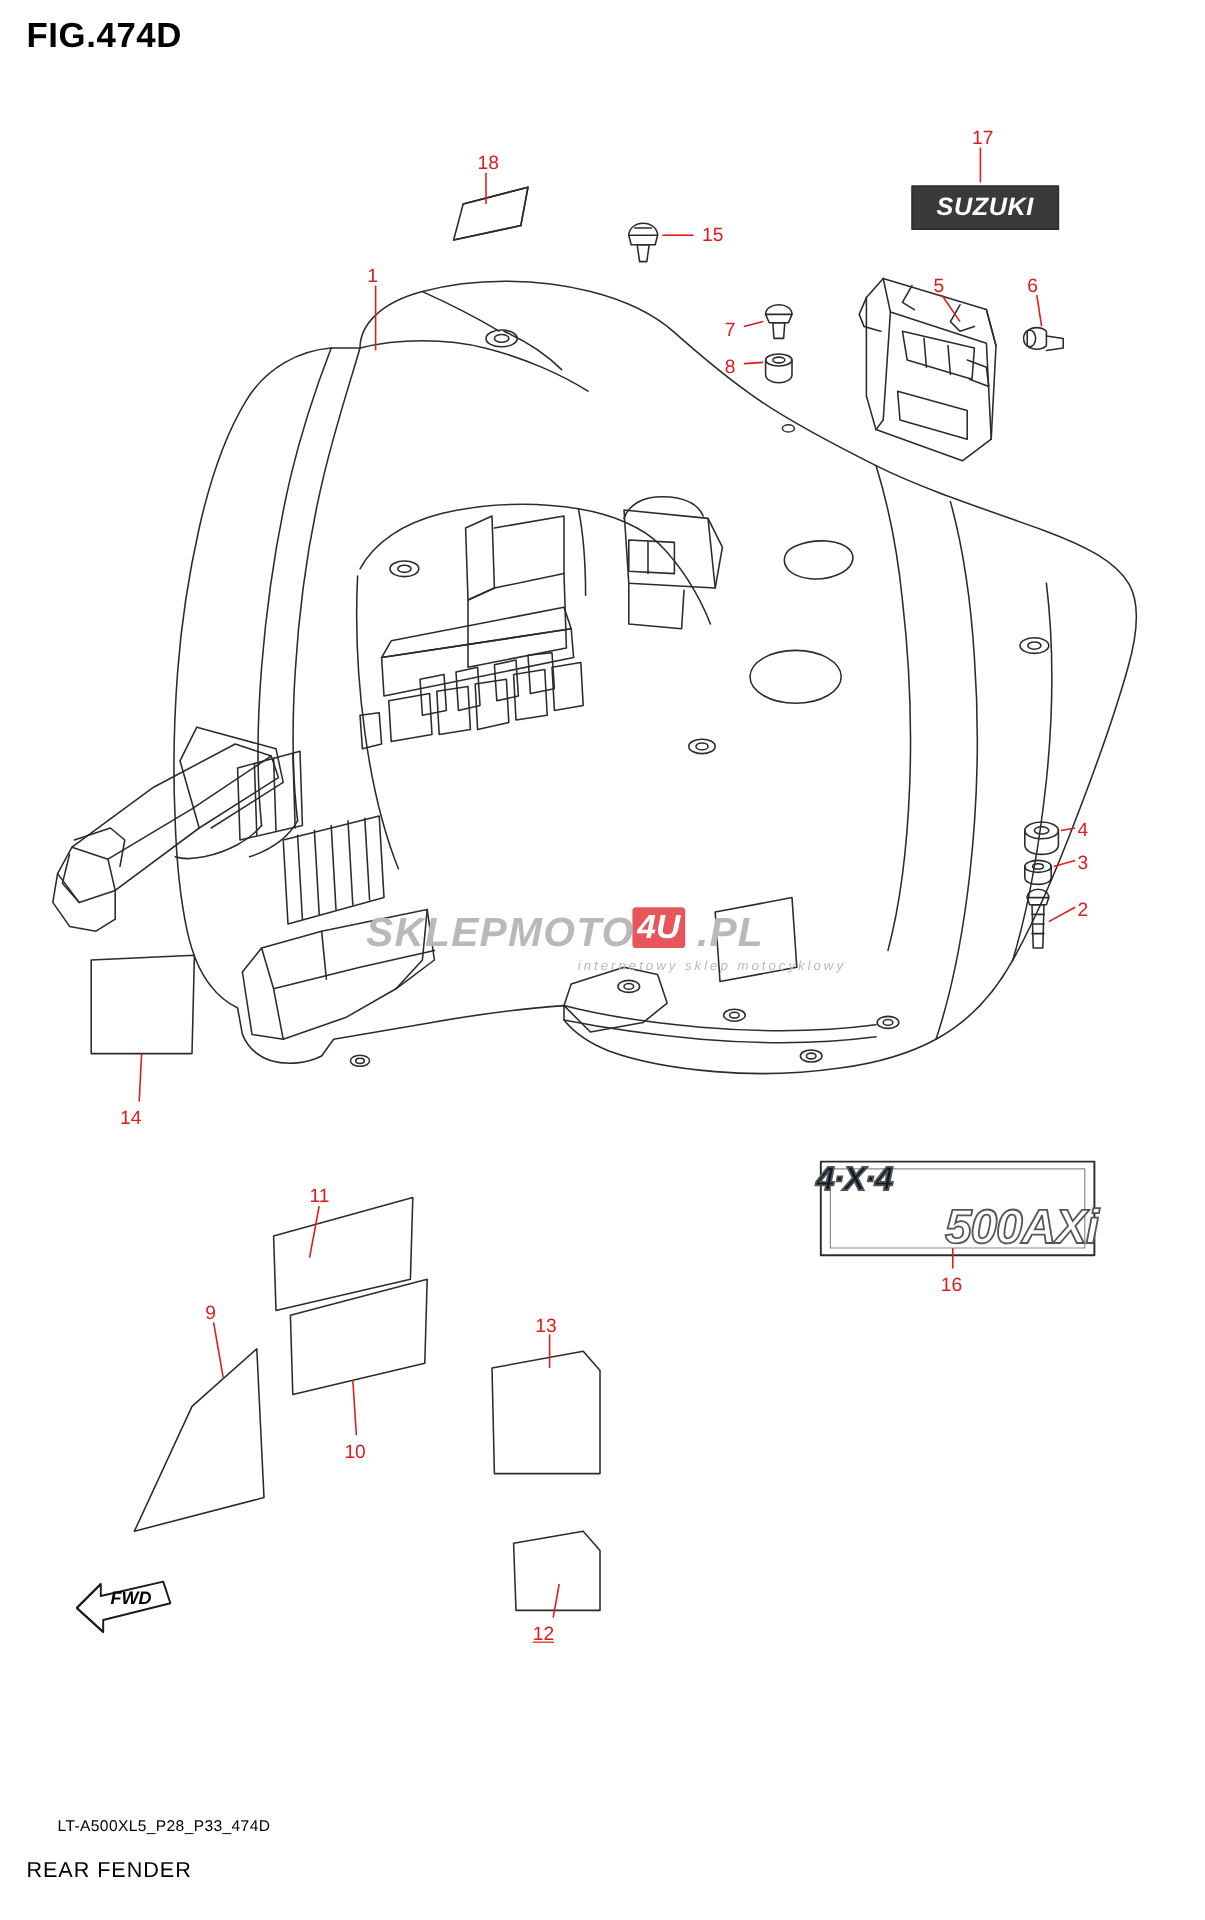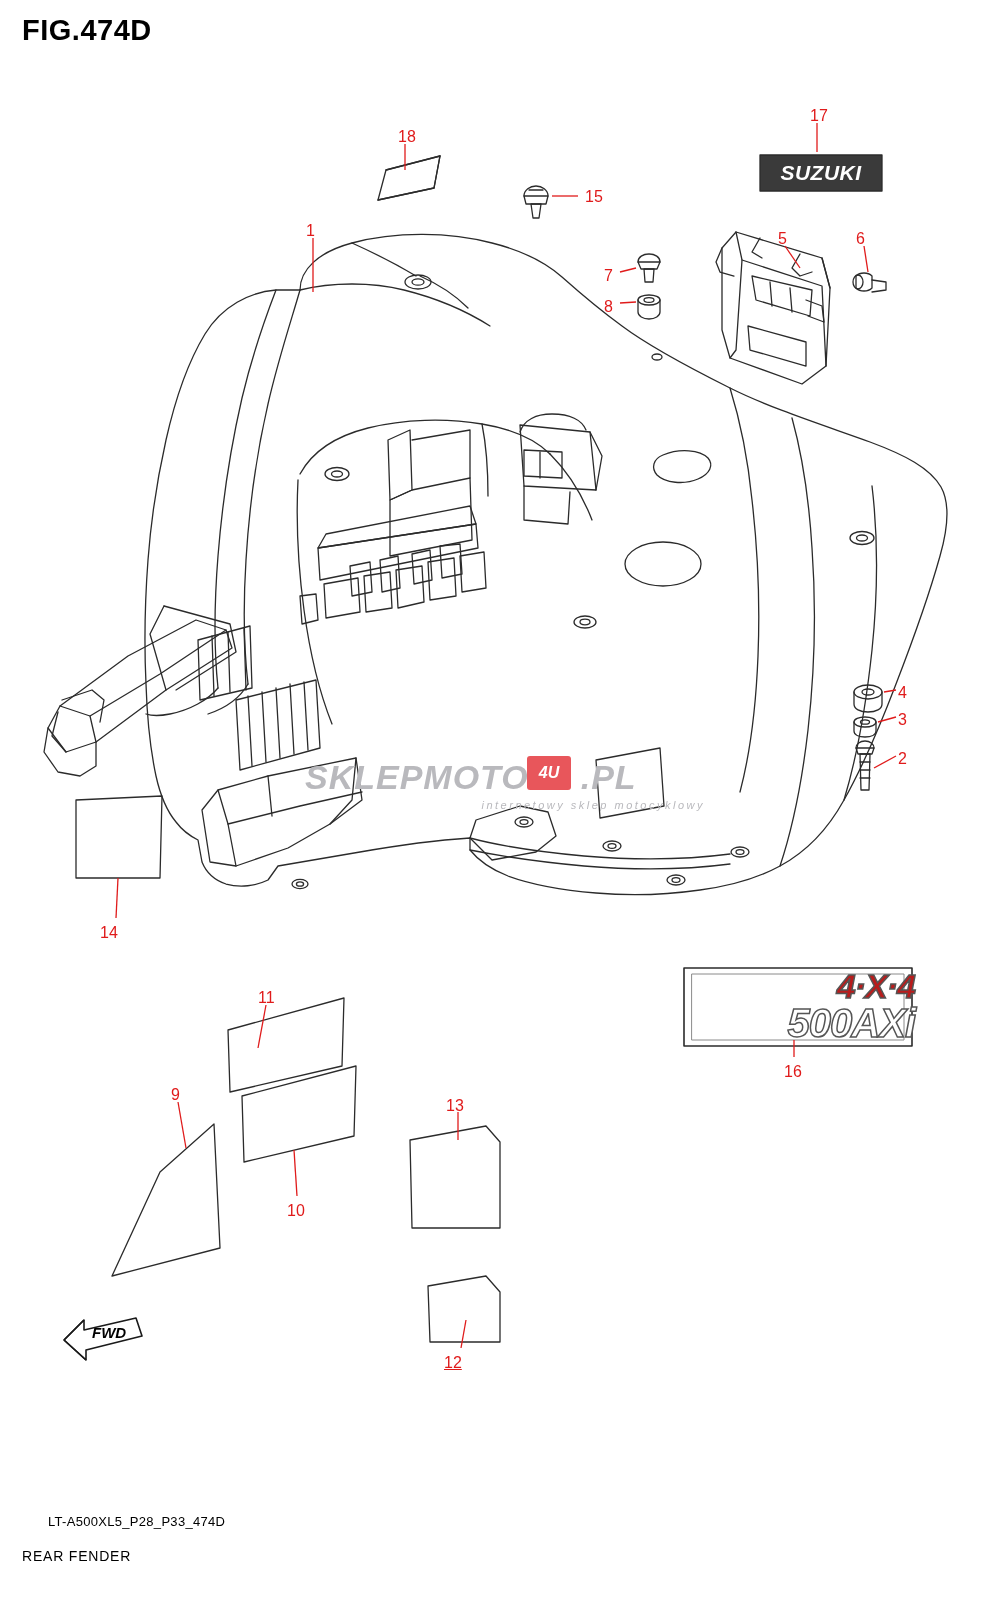--- a/index.html
+++ b/index.html
@@ -28,21 +28,21 @@
     left: 22px;
     top: 1514px;
     font-size: 13px;
     letter-spacing: 0.3px;
     margin-left: 26px;
   }
   #footer-name {
     position: absolute;
     left: 22px;
     top: 1548px;
-    font-size: 14px;
+    font-size: 18px;
     letter-spacing: 0.8px;
   }
   .callout {
     position: absolute;
     font-size: 16px;
     color: #e01b1b;
     font-family: "Liberation Sans", sans-serif;
   }
   #diagram-svg {
     position: absolute;
@@ -81,21 +81,21 @@
     position: absolute;
     left: 222px;
     top: -2px;
     width: 44px;
     height: 34px;
     background: #e8565b;
     border-radius: 3px;
   }
   #wm-badge-text {
     color: #ffffff;
-    font-size: 16px;
+    font-size: 28px;
     font-weight: bold;
     font-style: italic;
     line-height: 34px;
     text-align: center;
   }
   
   #fwd-mark {
     position: absolute;
     left: 62px;
     top: 1310px;
@@ -138,25 +138,25 @@
     position: absolute;
     left: 680px;
     top: 965px;
     width: 235px;
     height: 85px;
   }
   #emblem-line1 {
     position: absolute;
     left: 0; top: 2px;
     width: 235px;
-    text-align: right;
-    font-size: 34px;
-    font-weight: bold;
-    font-style: italic;
-    color: #b91c1c;
+    text-align: left;
+    font-size: 28px;
+    font-weight: bold;
+    font-style: italic;
+    color: #0f172a;
     -webkit-text-stroke: 1.5px #555;
     letter-spacing: -1px;
   }
   #emblem-line2 {
     position: absolute;
     left: 0; top: 36px;
     width: 235px;
     text-align: right;
     font-size: 40px;
     font-weight: bold;

